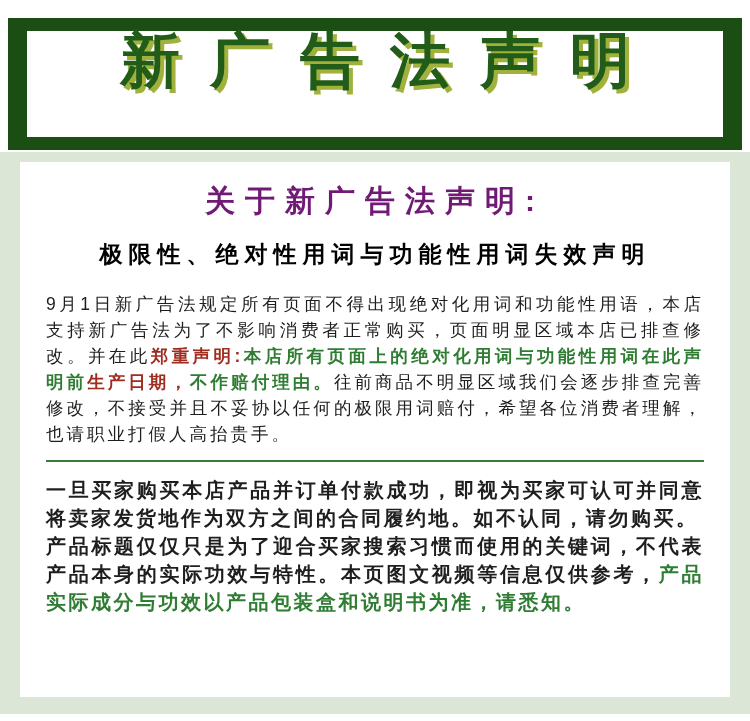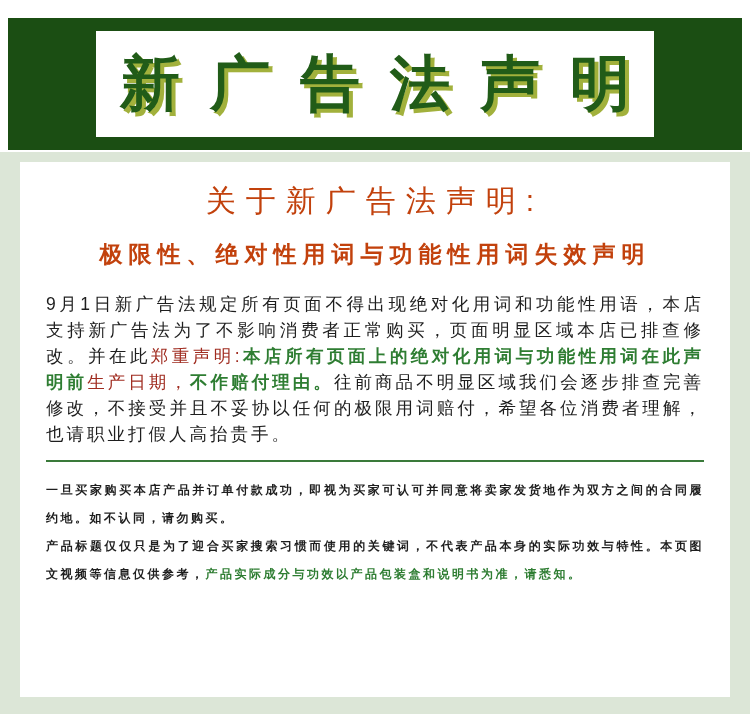--- a/index.html
+++ b/index.html
@@ -20,24 +20,23 @@
   .banner {
     margin: 18px 8px 0 8px;
     height: 132px;
     background: #1b4e13;
     display: flex;
     align-items: center;
     justify-content: center;
   }
   .banner-inner {
     background: #ffffff;
-    width: 558px;
+    width: 696px;
     height: 106px;
     display: flex;
-    align-items: center;
     justify-content: center;
   }
   .banner-title {
     font-size: 60px;
     font-weight: bold;
     color: #215c18;
     letter-spacing: 30px;
     padding-left: 30px;
     white-space: nowrap;
     text-shadow: 4px 4px 0 #a2b13c;
@@ -55,31 +54,31 @@
   .card {
     background: #ffffff;
     min-height: 535px;
     box-sizing: border-box;
     padding: 22px 26px 14px 26px;
   }
 
   .heading {
     text-align: center;
     font-size: 30px;
-    font-weight: normal;
-    color: #c2410c;
+    font-weight: bold;
+    color: #701a75;
     letter-spacing: 10px;
     margin: 0 0 24px 0;
     line-height: 1.1;
   }
   .subheading {
     text-align: center;
     font-size: 23px;
     font-weight: bold;
-    color: #c2410c;
+    color: #000000;
     letter-spacing: 6px;
     margin: 14px 0 22px 0;
     line-height: 1.2;
   }
 
   p.body-text {
     margin: 0;
     font-size: 17.5px;
     line-height: 26px;
     letter-spacing: 3px;
@@ -98,32 +97,32 @@
     font-size: 18px;
     line-height: 29px;
     letter-spacing: 2.5px;
     font-style: italic;
     color: #222222;
     text-align: justify;
   }
 
   p.rule-text {
     margin: 10px 0 0 0;
-    font-size: 12px;
+    font-size: 20px;
     line-height: 28px;
     letter-spacing: 2.5px;
     font-weight: bold;
     color: #1e1e1e;
     text-align: justify;
     font-family: Liberation Serif, serif;
   }
   p.rule-text + p.rule-text { margin-top: 0; }
 
   .run-black  { color: #1e1e1e; }
-  .run-red    { color: #a02c20; font-weight: normal; }
+  .run-red    { color: #a02c20; font-weight: bold; }
   .run-green  { color: #2e7d32; font-weight: bold; }
 </style>
 </head>
 <body>
 
 <div class="page">
 
   <div class="banner">
     <div class="banner-inner">
       <div class="banner-title">新广告法声明</div>

